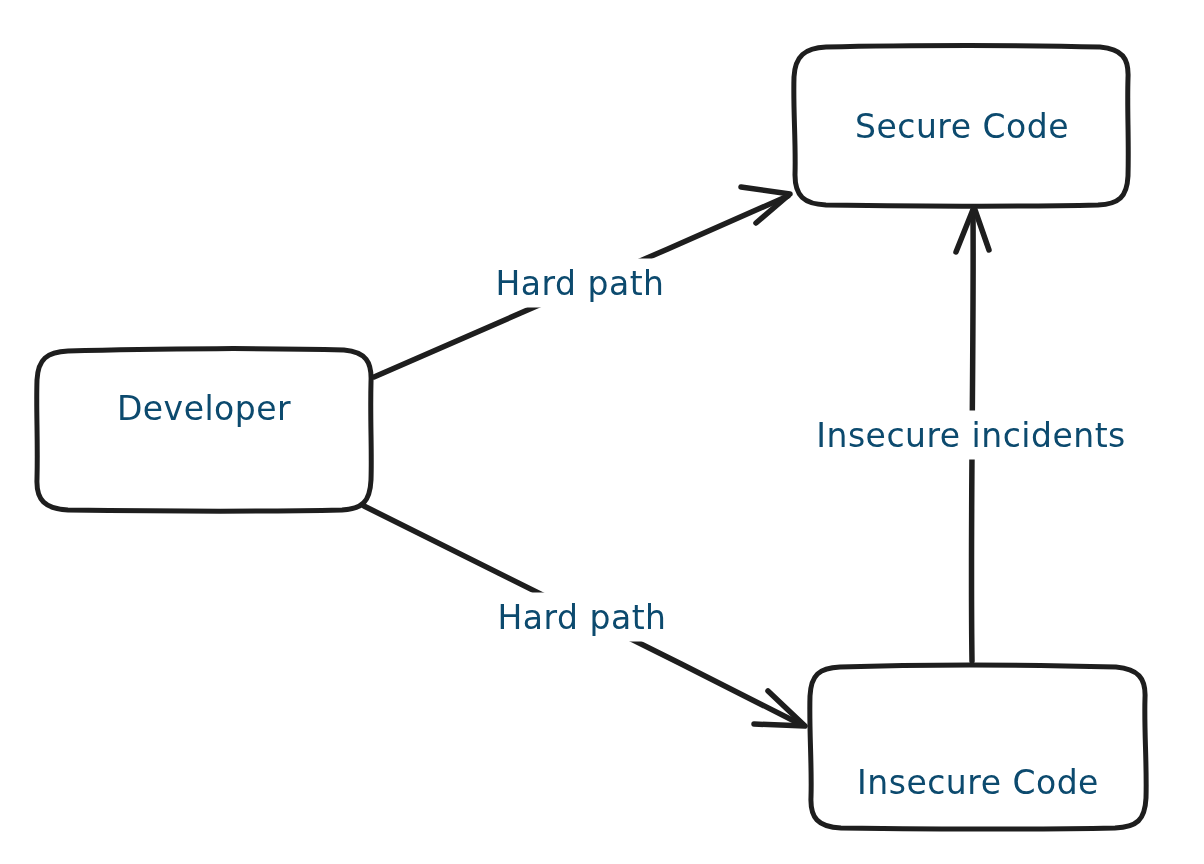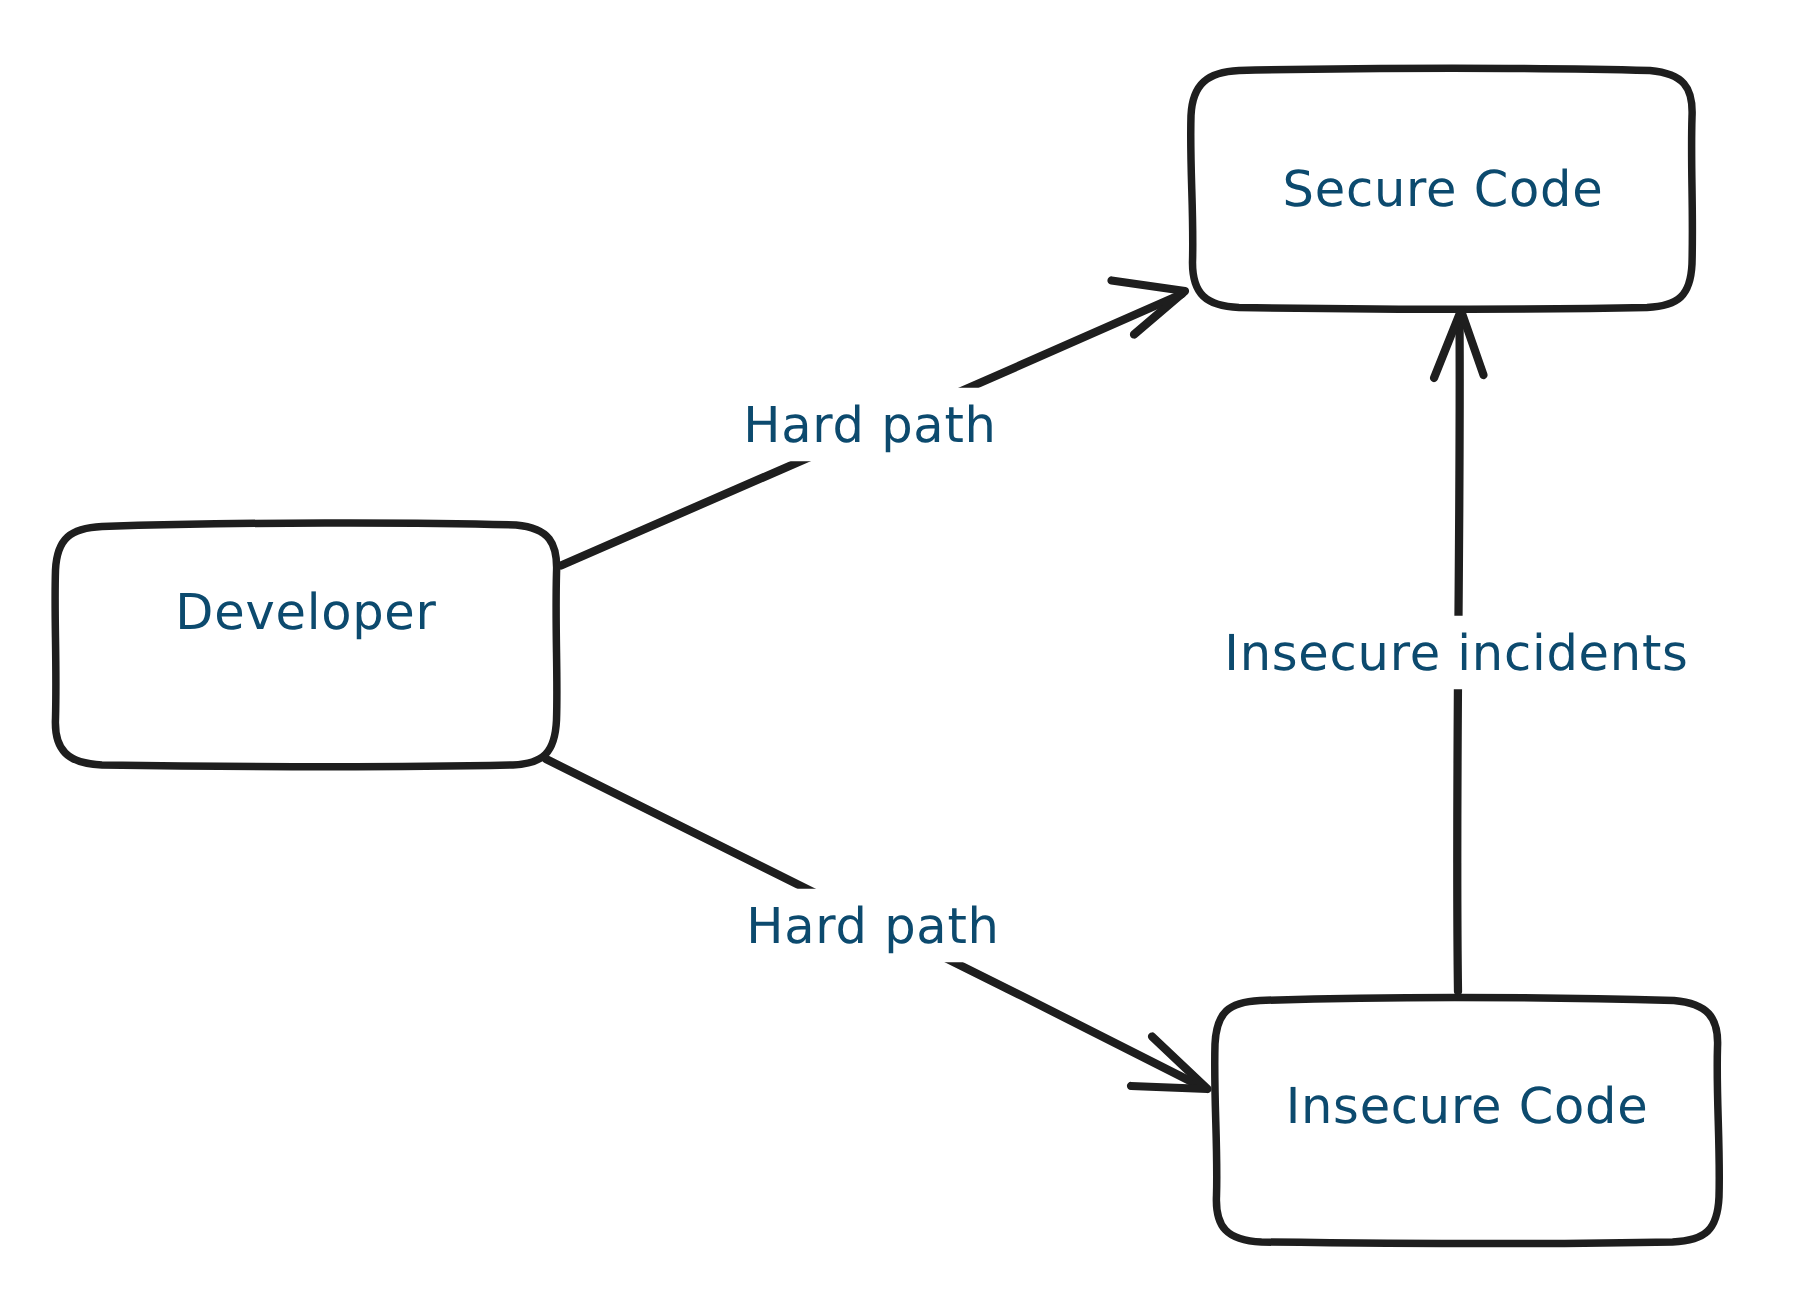--- a/index.html
+++ b/index.html
@@ -32,21 +32,21 @@
   .node-label {
     background: transparent;
   }
   .edge-label {
     background: #ffffff;
     padding: 5px 12px;
   }
   
   #label-developer      { left: 204px;  top: 408px; }
   #label-secure-code    { left: 962px;  top: 126px; }
-  #label-insecure-code  { left: 978px;  top: 737px; }
+  #label-insecure-code  { left: 978px;  top: 782px; }
   #label-hard-path      { left: 580px;  top: 283px; }
   #label-easy-path      { left: 582px;  top: 617px; }
   #label-security-incidents { left: 971px; top: 435px; }
 </style>
 </head>
 <body>
 
 <svg id="canvas" width="1204" height="864" viewBox="0 0 1204 864" fill="none" stroke="#1e1e1e" stroke-linecap="round" stroke-linejoin="round">
 
   <path stroke-width="5" d="M 68 351

